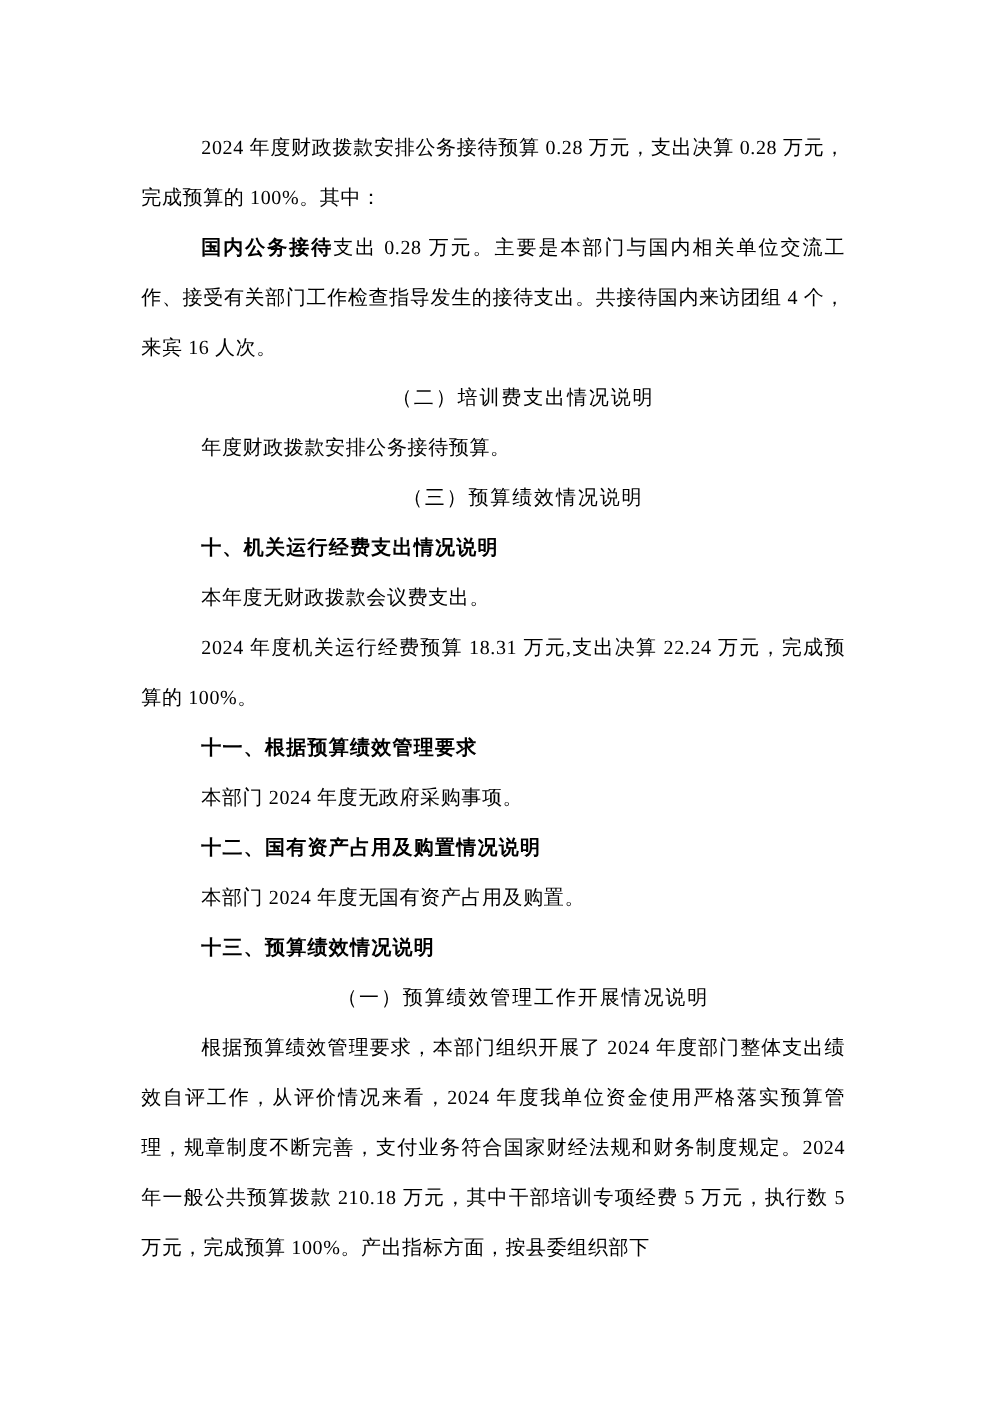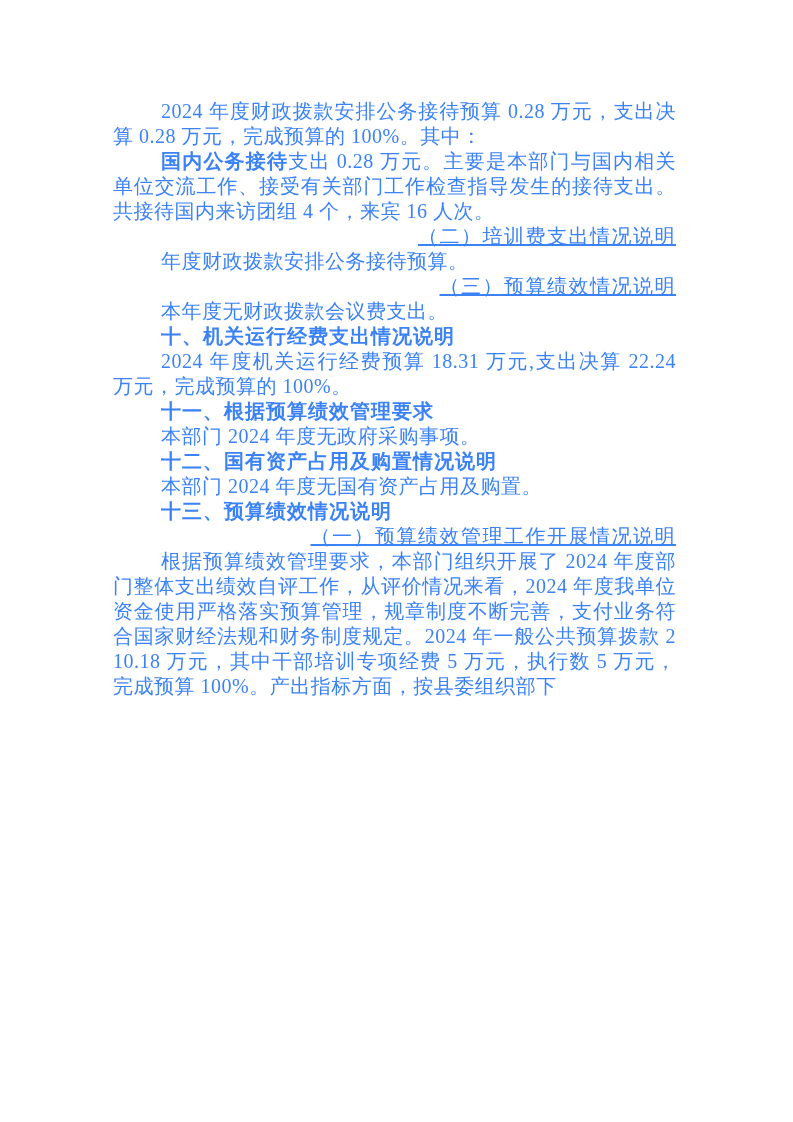--- a/index.html
+++ b/index.html
@@ -17,57 +17,56 @@
   }
   .text-block {
     position: absolute;
     left: 113px;
     top: 99px;
     width: 563px;
   }
   .para {
     margin: 0;
     font-family: "Liberation Serif", "DejaVu Serif", serif;
-    font-size: 20px;
-    line-height: 25px;
-    color: #3b82f6;
+    font-size: 16px;
+    line-height: 40px;
+    color: #000000;
     text-align: justify;
     text-justify: inter-character;
     text-indent: 48px;
     letter-spacing: 0.5px;
     word-break: break-all;
   }
   .para.heading {
     font-family: "Liberation Sans", "DejaVu Sans", sans-serif;
     font-weight: 700;
     text-align: left;
     letter-spacing: 1px;
   }
   .para.subheading {
-    text-align: right;
+    text-align: center;
     letter-spacing: 1.5px;
-    text-decoration: underline;
   }
   .bold-lead {
     font-weight: 700;
     margin-top: 40px;
   }
 </style>
 </head>
 <body>
 
 <div class="page">
   <div class="text-block">
       <p class="para body">2024 年度财政拨款安排公务接待预算 0.28 万元，支出决算 0.28 万元，完成预算的 100%。其中：</p>
       <p class="para body"><span class="bold-lead">国内公务接待</span><span>支出 0.28 万元。主要是本部门与国内相关单位交流工作、接受有关部门工作检查指导发生的接待支出。共接待国内来访团组 4 个，来宾 16 人次。</span></p>
       <p class="para subheading">（二）培训费支出情况说明</p>
       <p class="para body">年度财政拨款安排公务接待预算。</p>
       <p class="para subheading">（三）预算绩效情况说明</p>
+      <p class="para heading">十、机关运行经费支出情况说明</p>
       <p class="para body">本年度无财政拨款会议费支出。</p>
-      <p class="para heading">十、机关运行经费支出情况说明</p>
       <p class="para body">2024 年度机关运行经费预算 18.31 万元,支出决算 22.24 万元，完成预算的 100%。</p>
       <p class="para heading">十一、根据预算绩效管理要求</p>
       <p class="para body">本部门 2024 年度无政府采购事项。</p>
       <p class="para heading">十二、国有资产占用及购置情况说明</p>
       <p class="para body">本部门 2024 年度无国有资产占用及购置。</p>
       <p class="para heading">十三、预算绩效情况说明</p>
       <p class="para subheading">（一）预算绩效管理工作开展情况说明</p>
       <p class="para body">根据预算绩效管理要求，本部门组织开展了 2024 年度部门整体支出绩效自评工作，从评价情况来看，2024 年度我单位资金使用严格落实预算管理，规章制度不断完善，支付业务符合国家财经法规和财务制度规定。2024 年一般公共预算拨款 210.18 万元，其中干部培训专项经费 5 万元，执行数 5 万元，完成预算 100%。产出指标方面，按县委组织部下</p>
     </div>
 </div>

